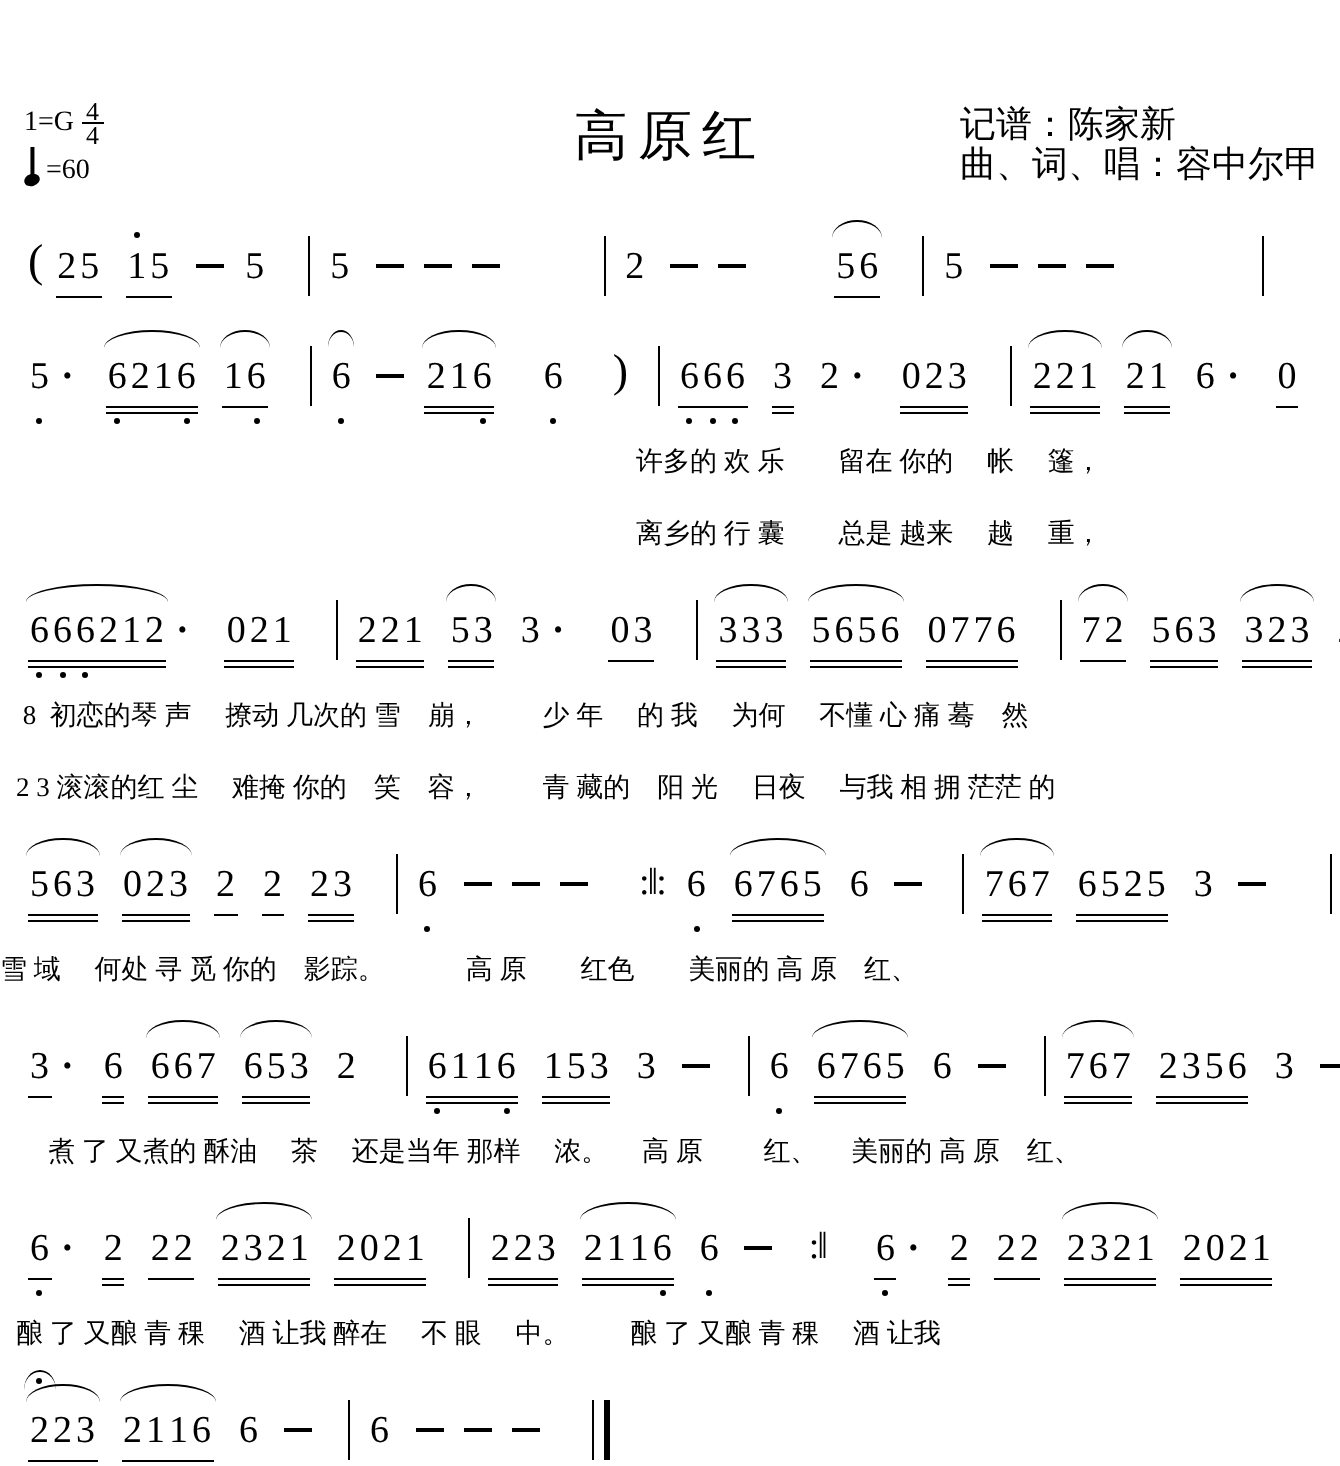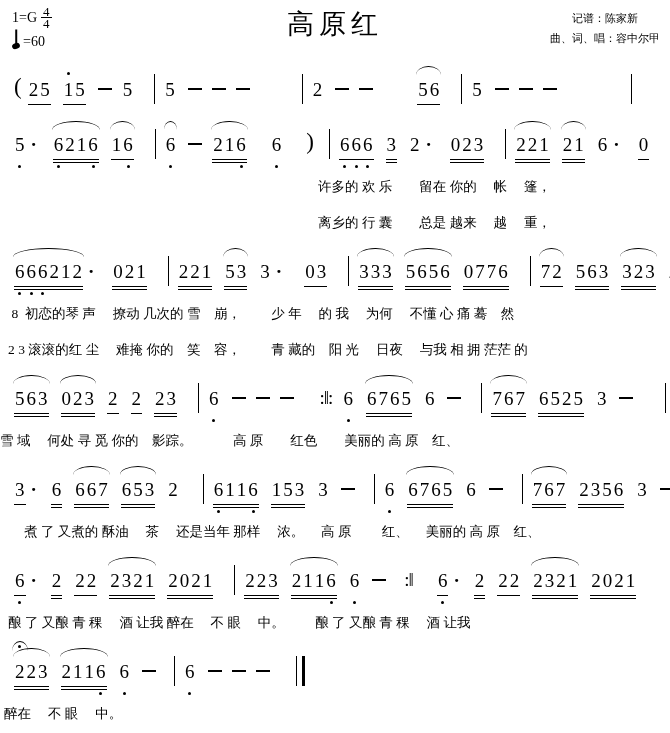--- a/index.html
+++ b/index.html
@@ -1,30 +1,30 @@
 <!DOCTYPE html>
 <html><head>
 <meta charset="utf-8">
 <style>
   html,body{margin:0;padding:0;background:#fff;color:#000;}
   body{width:670px;height:733px;overflow:hidden;font-family:"Liberation Serif","DejaVu Serif",serif;}
   .page{position:relative;width:670px;height:733px;}
 
   
-  .header{position:relative;height:56px;}
+  .header{position:relative;height:56px;margin-top:44px;}
   .keyblock{position:absolute;left:12px;top:6px;font-size:14px;line-height:15px;}
   .keyrow{display:flex;align-items:center;gap:4px;}
   .frac{display:inline-block;text-align:center;font-size:13px;line-height:11px;}
   .frac .num{display:block;border-bottom:1px solid #000;padding:0 2px;}
   .frac .den{display:block;padding:0 2px;}
   .temporow{display:flex;align-items:center;gap:3px;margin-top:4px;}
   .qnote{position:relative;width:8px;height:6px;background:#000;border-radius:50%;transform:rotate(-18deg);margin-top:10px;}
   .qnote::after{content:"";position:absolute;right:0;top:-13px;width:2px;height:15px;background:#000;transform:rotate(18deg);}
   .title{position:absolute;left:0;right:0;top:6px;text-align:center;font-size:27px;letter-spacing:5px;}
-  .credits{position:absolute;right:10px;top:8px;font-size:11px;line-height:20px;text-align:center;}
+  .credits{position:absolute;right:10px;top:8px;font-size:18px;line-height:20px;text-align:left;}
 
   
   .score{position:relative;padding:2px 0 0 0;}
   .system{margin-bottom:9px;}
   .notes{display:flex;align-items:flex-start;padding:20px 0 0 14px;font-size:19px;line-height:24px;}
   .token{position:relative;display:inline-flex;flex:none;margin-right:12px;}
   .token.u1::after{content:"";position:absolute;left:0;right:0;bottom:-3px;height:1px;background:#000;}
   .token.u2::after{content:"";position:absolute;left:0;right:0;bottom:-3px;height:1px;background:#000;}
   .token.u2::before{content:"";position:absolute;left:0;right:0;bottom:-6px;height:1px;background:#000;}
   .ch{position:relative;display:inline-block;padding:0 1px;}

